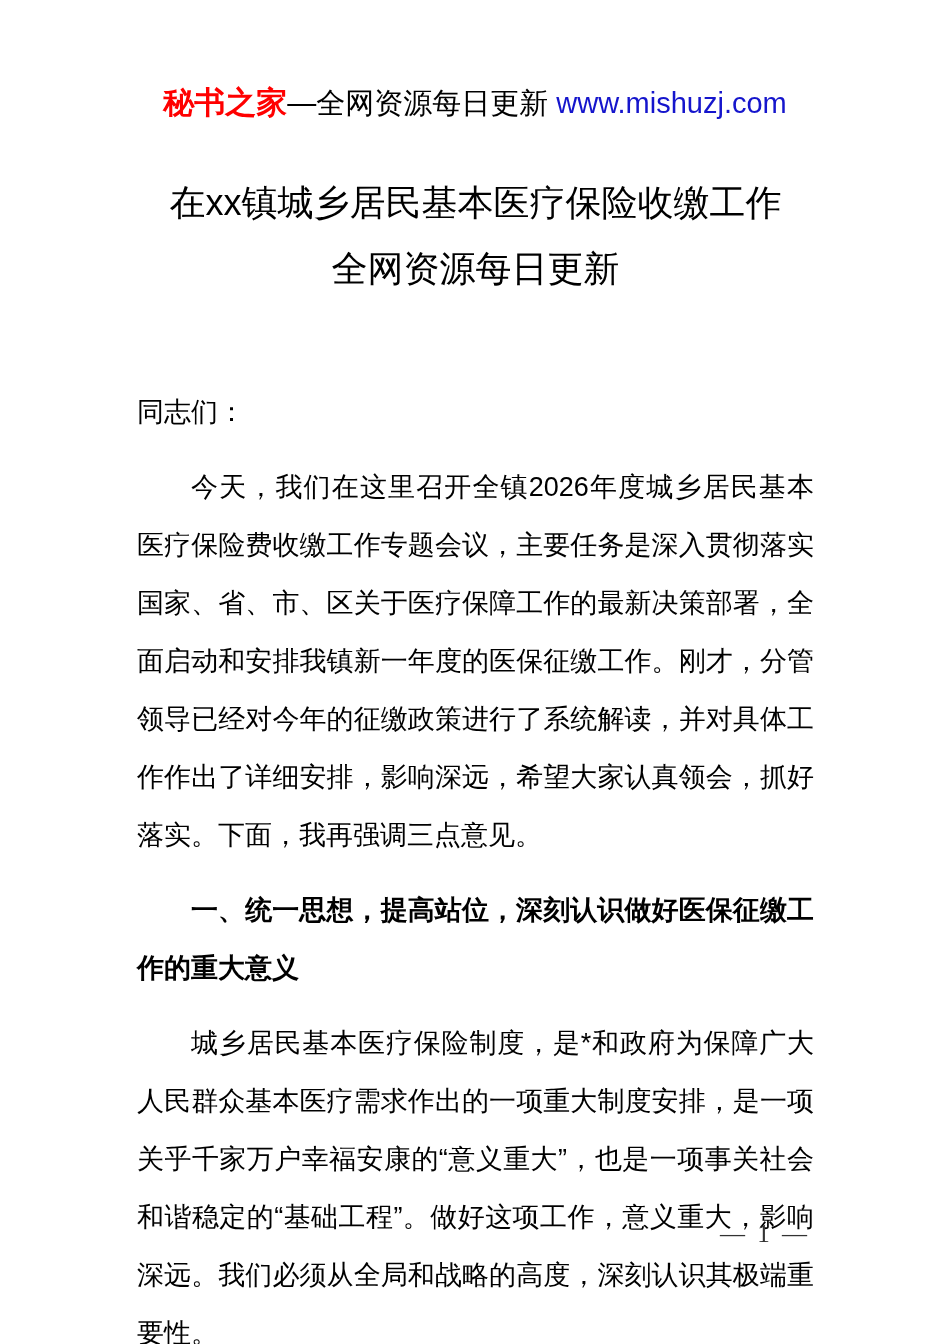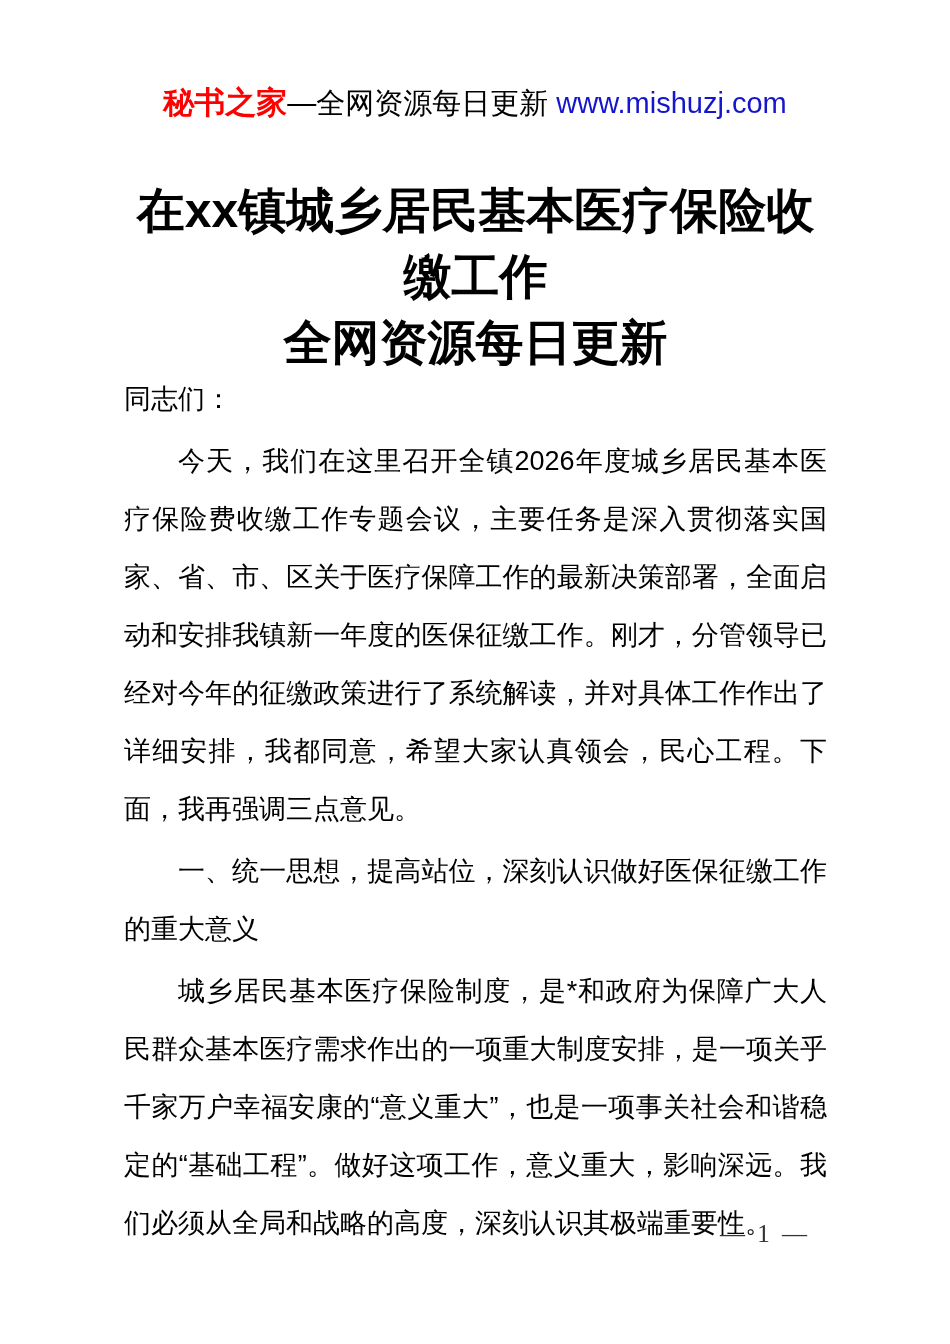--- a/index.html
+++ b/index.html
@@ -34,49 +34,49 @@
   }
   .header .tagline {
     color: #000000;
   }
   .header .url {
     color: #1515cc;
   }
   
   .title {
     position: absolute;
-    top: 178px;
+    top: 170px;
     left: 120px;
     width: 711px;
     margin: 0;
-    font-size: 48px;
-    font-weight: 700;
+    font-size: 36px;
+    font-weight: 400;
     line-height: 66px;
     text-align: center;
     color: #000000;
   }
   .title-line { display: block; }
   
   .content {
     position: absolute;
     top: 366px;
     left: 120px;
     width: 711px;
     font-size: 27px;
     line-height: 58px;
     text-align: justify;
     color: #000000;
   }
   .content p {
-    margin: 4px;
+    margin: 17px;
     padding: 0;
   }
   .salutation { text-indent: 0; }
   .para { text-indent: 2em; }
-  .heading { font-weight: 400; }
+  .heading { font-weight: 700; }
   
   .page-number {
     position: absolute;
     top: 1220px;
     right: 140px;
     font-size: 25px;
     letter-spacing: 3px;
     color: #333333;
     font-family: "Liberation Serif", serif;
   }
@@ -90,20 +90,20 @@
     <span class="brand">秘书之家</span><span class="tagline">—全网资源每日更新 </span><span class="url">www.mishuzj.com</span>
   </div>
 
   <h1 class="title">
     <span class="title-line">在xx镇城乡居民基本医疗保险收缴工作</span>
     <span class="title-line">全网资源每日更新</span>
   </h1>
 
   <div class="content">
     <p class="salutation">同志们：</p>
-    <p class="para">今天，我们在这里召开全镇2026年度城乡居民基本医疗保险费收缴工作专题会议，主要任务是深入贯彻落实国家、省、市、区关于医疗保障工作的最新决策部署，全面启动和安排我镇新一年度的医保征缴工作。刚才，分管领导已经对今年的征缴政策进行了系统解读，并对具体工作作出了详细安排，我都同意，希望大家认真领会，民心工程。下面，我再强调三点意见。</p>
+    <p class="para">今天，我们在这里召开全镇2026年度城乡居民基本医疗保险费收缴工作专题会议，主要任务是深入贯彻落实国家、省、市、区关于医疗保障工作的最新决策部署，全面启动和安排我镇新一年度的医保征缴工作。刚才，分管领导已经对今年的征缴政策进行了系统解读，并对具体工作作出了详细安排，影响深远，希望大家认真领会，抓好落实。下面，我再强调三点意见。</p>
     <p class="para heading">一、统一思想，提高站位，深刻认识做好医保征缴工作的重大意义</p>
     <p class="para">城乡居民基本医疗保险制度，是*和政府为保障广大人民群众基本医疗需求作出的一项重大制度安排，是一项关乎千家万户幸福安康的“意义重大”，也是一项事关社会和谐稳定的“基础工程”。做好这项工作，意义重大，影响深远。我们必须从全局和战略的高度，深刻认识其极端重要性。</p>
   </div>
 
   <div class="page-number">— 1 —</div>
 
 </div>
 
 </body></html>

